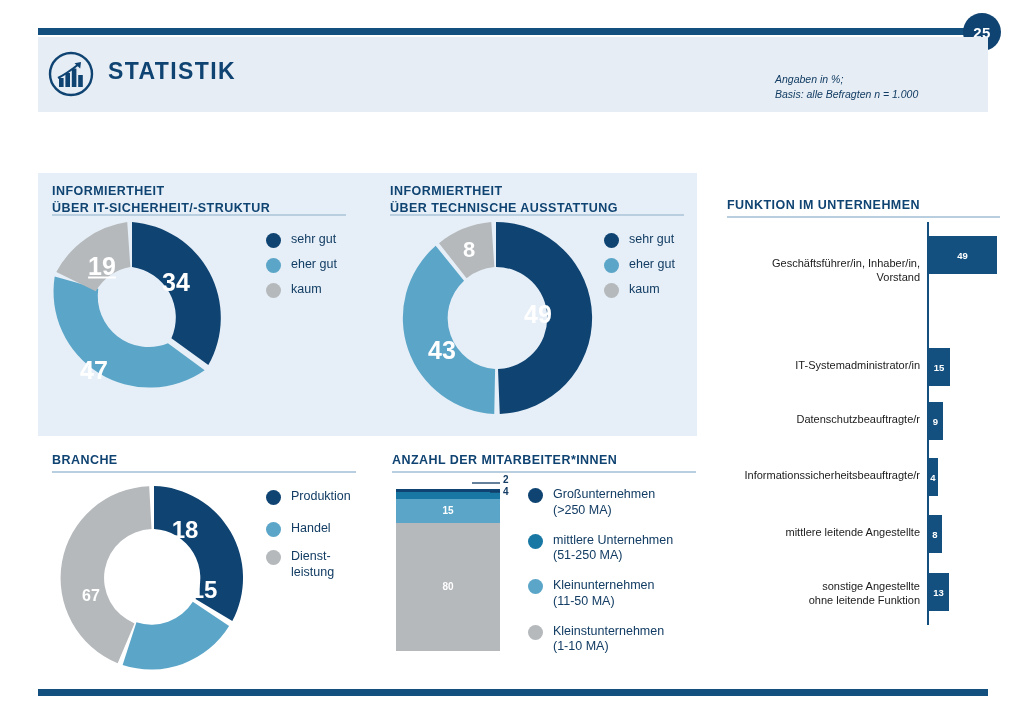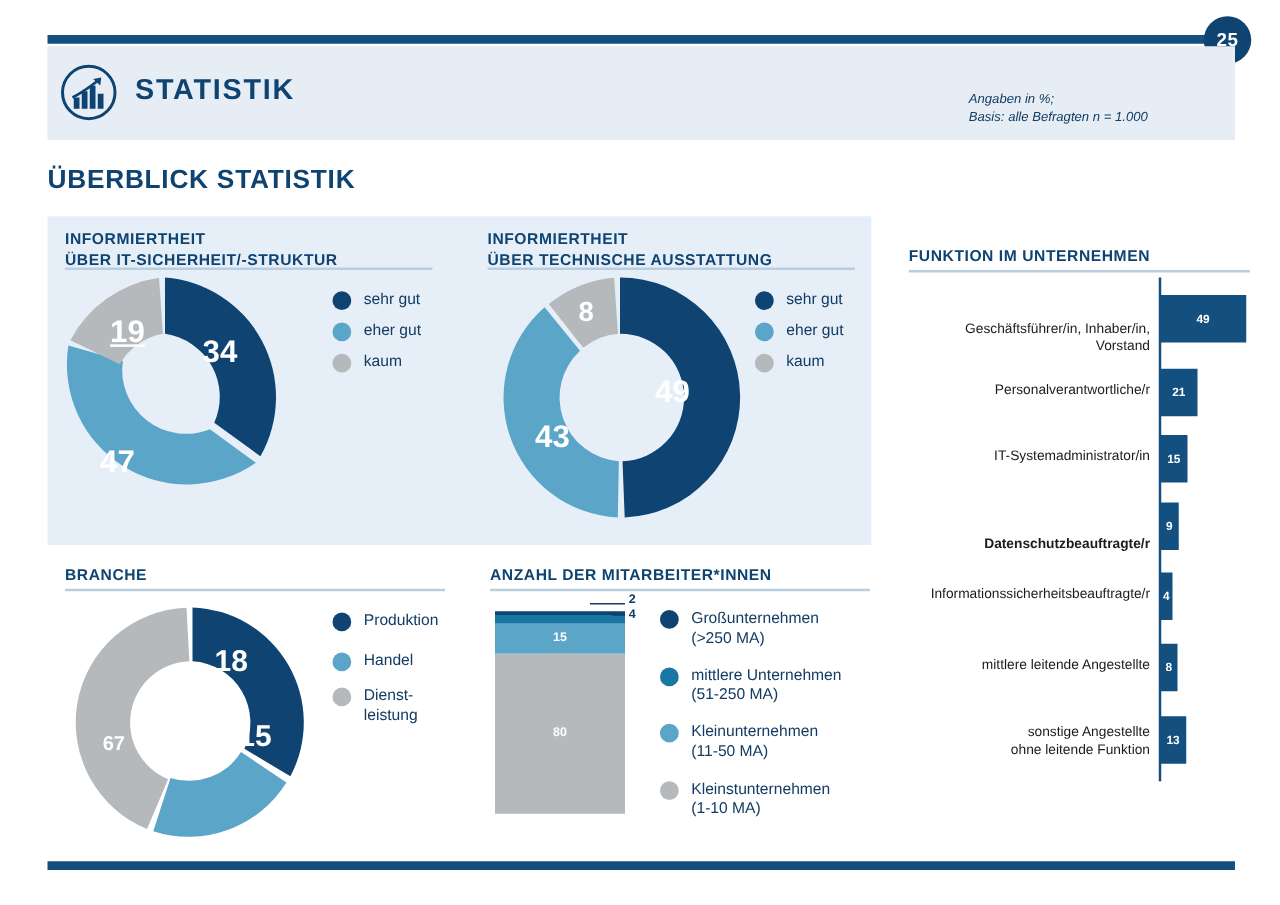--- a/index.html
+++ b/index.html
@@ -105,21 +105,20 @@
     </svg>
   </div>
 
   <div class="header-title">STATISTIK</div>
 
   <div class="header-note">
     <div>Angaben in %;</div>
     <div>Basis: alle Befragten n = 1.000</div>
   </div>
 
-  <div class="section-title">ÜBERBLICK STATISTIK</div>
 
   <div class="panel panel-top"></div>
 
   <div class="block-title" style="left:52px;top:183px;width:300px;">
     <div>INFORMIERTHEIT</div>
     <div>ÜBER IT-SICHERHEIT/-STRUKTUR</div>
   </div>
   <div class="block-rule" style="left:52px;top:214px;width:294px;"></div>
 
   <div class="donut-wrap" style="left:132px;top:318px;">
@@ -192,36 +191,30 @@
   <div class="bar-axis" style="left:927px;top:222px;height:403px;"></div>
 
   <div class="bar-row" style="left:727px;top:236px;width:274px;height:50px;">
     <div class="bar-cat" style="top:20px;right:81px;width:185px;">Geschäftsführer/in, Inhaber/in,
 Vorstand</div>
     <div class="bar-rect" style="left:201px;top:0px;width:69px;height:38px;">
       <span class="bar-val">49</span>
     </div>
   </div>
 
-  <div class="bar-row" style="left:727px;top:295px;width:274px;height:50px;">
-    <div class="bar-cat" style="top:10px;right:81px;width:185px;">Personalverantwortliche/r</div>
-    <div class="bar-rect" style="left:201px;top:0px;width:30px;height:38px;">
-      <span class="bar-val">21</span>
-    </div>
-  </div>
 
   <div class="bar-row" style="left:727px;top:348px;width:274px;height:50px;">
     <div class="bar-cat" style="top:10px;right:81px;width:185px;">IT-Systemadministrator/in</div>
     <div class="bar-rect" style="left:201px;top:0px;width:22px;height:38px;">
       <span class="bar-val">15</span>
     </div>
   </div>
 
   <div class="bar-row" style="left:727px;top:402px;width:274px;height:50px;">
-    <div class="bar-cat" style="top:26px;right:81px;width:185px;font-weight:bold;">Datenschutzbeauftragte/r</div>
+    <div class="bar-cat" style="top:10px;right:81px;width:185px;">Datenschutzbeauftragte/r</div>
     <div class="bar-rect" style="left:201px;top:0px;width:15px;height:38px;">
       <span class="bar-val">9</span>
     </div>
   </div>
 
   <div class="bar-row" style="left:703px;top:458px;width:298px;height:50px;">
     <div class="bar-cat" style="top:10px;right:81px;width:215px;">Informationssicherheitsbeauftragte/r</div>
     <div class="bar-rect" style="left:225px;top:0px;width:10px;height:38px;">
       <span class="bar-val">4</span>
     </div>

